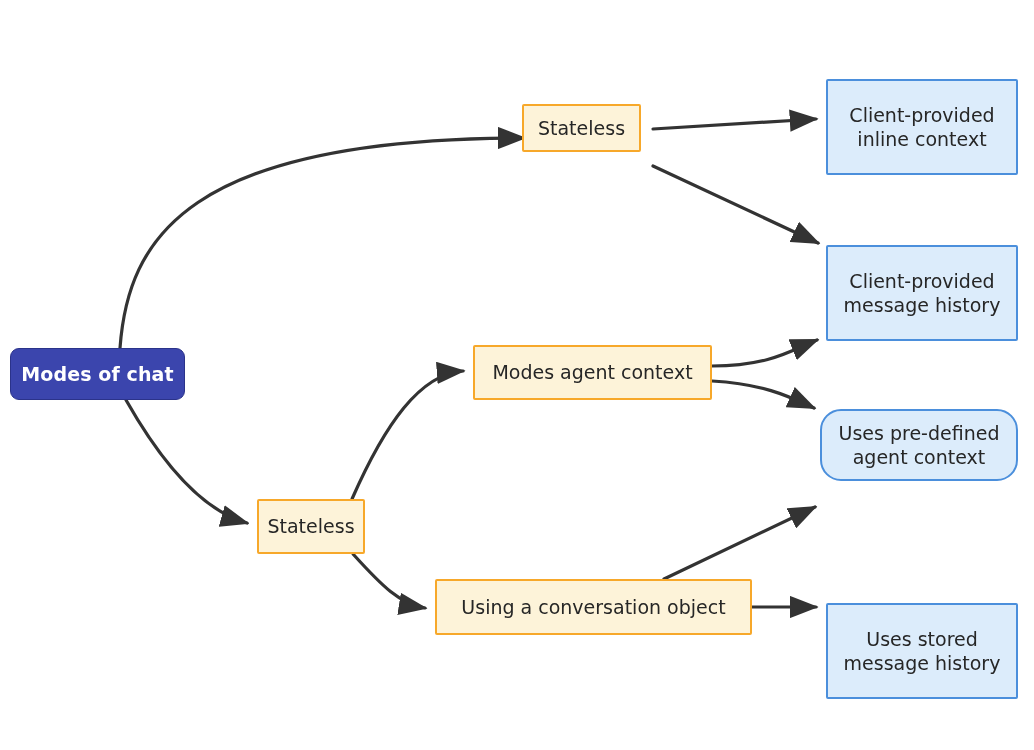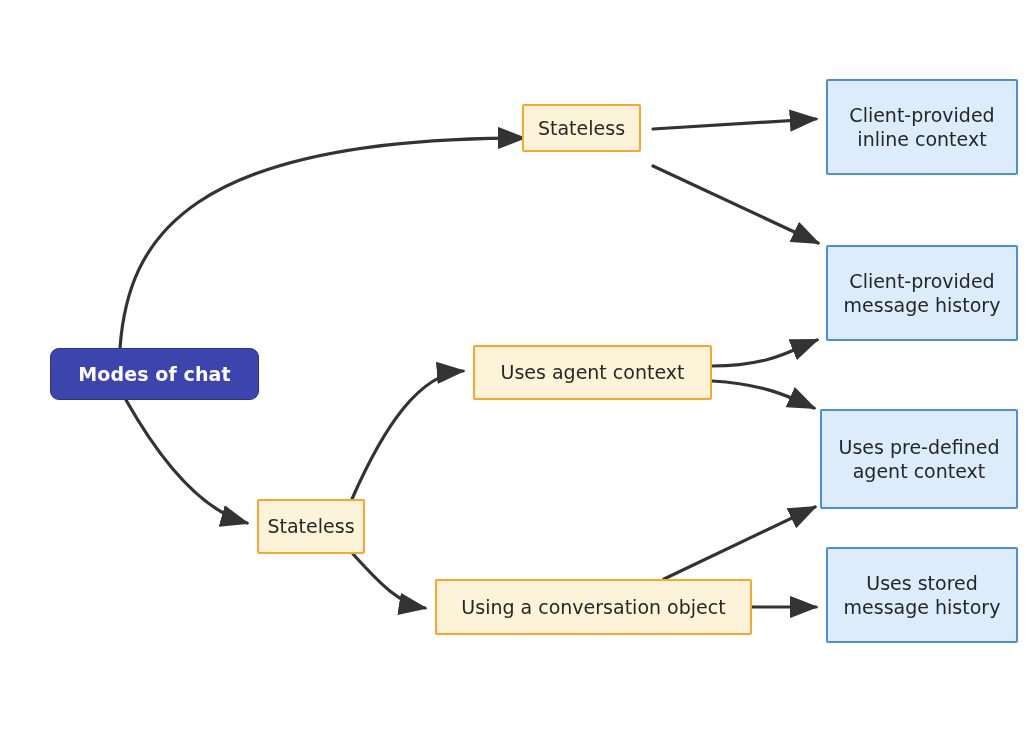--- a/index.html
+++ b/index.html
@@ -87,28 +87,28 @@
         <path d="M 352 499 C 385 424 420 374 463 371" marker-end="url(#arrowhead)" stroke="#333333"></path>
         <path d="M 353 554 C 382 586 400 604 425 608" marker-end="url(#arrowhead)" stroke="#333333"></path>
         <path d="M 712 366 C 770 366 792 350 817 340" marker-end="url(#arrowhead)" stroke="#333333"></path>
         <path d="M 712 381 C 766 384 792 398 814 408" marker-end="url(#arrowhead)" stroke="#333333"></path>
         <path d="M 664 579 L 815 507" marker-end="url(#arrowhead)" stroke="#333333"></path>
         <path d="M 752 607 L 816 607" marker-end="url(#arrowhead)" stroke="#333333"></path>
       </g>
   </svg>
 
   <div id="node-layer">
-      <div class="node root" style="left: 10px; top: 348px; width: 209px; height: 52px; margin-left: 40px;"><span class="node-label">Modes of chat</span></div>
+      <div class="node root" style="left: 10px; top: 348px; width: 175px; height: 52px;"><span class="node-label">Modes of chat</span></div>
       <div class="node step" style="left: 522px; top: 104px; width: 119px; height: 48px;"><span class="node-label">Stateless</span></div>
       <div class="node step" style="left: 257px; top: 499px; width: 108px; height: 55px;"><span class="node-label">Stateless</span></div>
-      <div class="node step" style="left: 473px; top: 345px; width: 239px; height: 55px;"><span class="node-label">Uses agent context</span></div>
+      <div class="node step" style="left: 473px; top: 345px; width: 239px; height: 55px;"><span class="node-label">Modes agent context</span></div>
       <div class="node step" style="left: 435px; top: 579px; width: 317px; height: 56px;"><span class="node-label">Using a conversation object</span></div>
       <div class="node outcome" style="left: 826px; top: 79px; width: 192px; height: 96px;"><span class="node-label">Client-provided
 inline context</span></div>
       <div class="node outcome" style="left: 826px; top: 245px; width: 192px; height: 96px;"><span class="node-label">Client-provided
 message history</span></div>
-      <div class="node outcome" style="left: 820px; top: 409px; width: 198px; height: 100px;"><span class="node-label">Uses pre-defined
+      <div class="node outcome" style="left: 820px; top: 409px; width: 198px; height: 72px; border-radius: 21px;"><span class="node-label">Uses pre-defined
 agent context</span></div>
-      <div class="node outcome" style="left: 826px; top: 547px; width: 192px; height: 96px;"><span class="node-label">Uses stored
+      <div class="node outcome" style="left: 826px; top: 603px; width: 192px; height: 96px;"><span class="node-label">Uses stored
 message history</span></div>
     </div>
 
 </div>
 
 </body></html>

